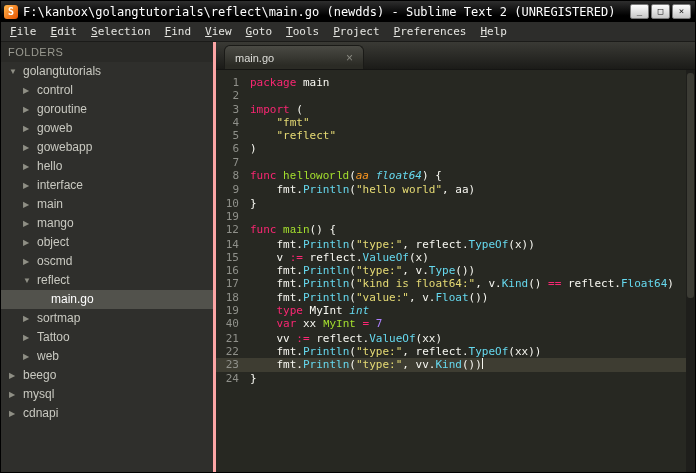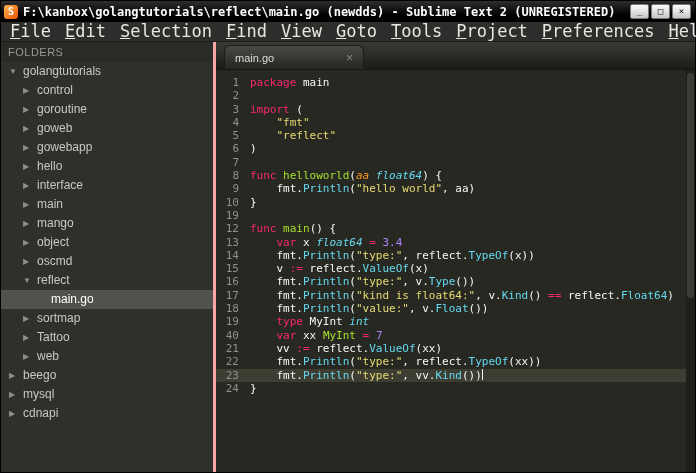--- a/index.html
+++ b/index.html
@@ -4,27 +4,27 @@
 <style>
   * { margin:0; padding:0; box-sizing:border-box; }
   html,body { width:696px; height:473px; overflow:hidden; }
   body { font-family:"Liberation Sans", sans-serif; background:var(--editor_bg,#272822); }
 
   .window { width:696px; height:473px; display:flex; flex-direction:column; border:1px solid #000; }
 
   
   .titlebar { flex:0 0 21px; height:21px; background:linear-gradient(#2e2e2e,#000 70%); display:flex; align-items:center; padding:0 3px; gap:5px; }
   .app-icon { flex:0 0 14px; width:14px; height:14px; background:linear-gradient(135deg,#ffb74d,#e65100); color:#fff; font-size:10px; font-weight:bold; text-align:center; line-height:14px; border-radius:3px; font-family:"DejaVu Sans Mono",monospace; }
-  .title-text { color:#fff; font-weight:bold; font-size:12px; font-family:"DejaVu Sans Mono",monospace; flex:1; white-space:nowrap; overflow:hidden; }
+  .title-text { color:#fff; font-weight:normal; font-size:12px; font-family:"DejaVu Sans Mono",monospace; flex:1; white-space:nowrap; overflow:hidden; }
   .win-controls { display:flex; gap:2px; padding-right:1px; }
   .win-btn { width:19px; height:15px; background:linear-gradient(#fdfdfd,#c6c6c6); border:1px solid #7a7a7a; border-radius:2px; font-size:9px; line-height:13px; text-align:center; color:#111; font-family:"DejaVu Sans Mono",monospace; cursor:default; }
 
   
   .menubar { flex:0 0 20px; height:20px; background:#2d2d2b; border-bottom:1px solid #1b1b19; display:flex; align-items:center; padding-left:2px; }
-  .menu-item { display:inline-block; padding:0 7px; color:#e6e6e2; font-size:17px; line-height:19px; font-family:"DejaVu Sans Mono",monospace; cursor:default; }
+  .menu-item { display:inline-block; padding:0 7px; color:#e6e6e2; font-size:11px; line-height:19px; font-family:"DejaVu Sans Mono",monospace; cursor:default; }
   .menu-item::first-letter { text-decoration:underline; }
 
   
   .main { flex:1; display:flex; min-height:0; }
 
   
   .sidebar { flex:0 0 215px; width:215px; background:var(--sidebar_bg,#2f2f2c); border-right:3px solid #fca5a5; overflow:hidden; color:#c9c9c1; }
   .folders-header { height:20px; line-height:20px; padding-left:7px; color:#999990; font-size:11px; letter-spacing:0.5px; background:#2a2a27; }
   .tree-row { height:19px; line-height:19px; white-space:nowrap; display:flex; align-items:center; font-size:12px; cursor:default; }
   .tree-row.selected { background:var(--selection_bg,#52524c); color:#ffffff; }
@@ -39,21 +39,21 @@
 
   
   .code-area { flex:1; position:relative; padding-top:6px; font-family:"DejaVu Sans Mono",monospace; font-size:11px; line-height:13.3px; overflow:hidden; }
   .code-line { white-space:pre; display:flex; }
   .code-line.current { background:var(--line_highlight,#3e3d32);align-items:center; }
   .gutter { flex:0 0 34px; width:34px; text-align:right; padding-right:11px; color:var(--gutter,#8f908a); user-select:none; }
   .code-text { flex:1; }
 
   .tk-k { color:var(--keyword,#f92672); }
   .tk-o { color:var(--keyword,#f92672); }
-  .tk-f { color:var(--function,#a6e22e); }
+  .tk-f { color:var(--function,#a6e22e);font-family:Liberation Mono, monospace; }
   .tk-t { color:var(--type,#66d9ef); font-style:italic; }
   .tk-c { color:var(--type,#66d9ef); }
   .tk-s { color:var(--string,#e6db74); }
   .tk-n { color:var(--number,#ae81ff); }
   .tk-a { color:var(--parameter,#fd971f); font-style:italic; }
   .tk-p { color:var(--editor_fg,#f8f8f2); }
 
   .cursor { display:inline-block; width:1px; height:11px; background:#f8f8f0; vertical-align:-1px; }
 
   .scrollbar { position:absolute; top:0; right:0; width:9px; height:100%; background:#1e1e1b; }
@@ -185,21 +185,20 @@
             <div class="code-line"><span class="gutter">3</span><span class="code-text"><span class="tk-k">import</span><span class="tk-p"> (</span></span></div>
             <div class="code-line"><span class="gutter">4</span><span class="code-text"><span class="tk-p">    </span><span class="tk-s">"fmt"</span></span></div>
             <div class="code-line"><span class="gutter">5</span><span class="code-text"><span class="tk-p">    </span><span class="tk-s">"reflect"</span></span></div>
             <div class="code-line"><span class="gutter">6</span><span class="code-text"><span class="tk-p">)</span></span></div>
             <div class="code-line"><span class="gutter">7</span><span class="code-text"></span></div>
             <div class="code-line"><span class="gutter">8</span><span class="code-text"><span class="tk-k">func</span><span class="tk-f"> helloworld</span><span class="tk-p">(</span><span class="tk-a">aa</span><span class="tk-p"> </span><span class="tk-t">float64</span><span class="tk-p">) {</span></span></div>
             <div class="code-line"><span class="gutter">9</span><span class="code-text"><span class="tk-p">    fmt.</span><span class="tk-c">Println</span><span class="tk-p">(</span><span class="tk-s">"hello world"</span><span class="tk-p">, aa)</span></span></div>
             <div class="code-line"><span class="gutter">10</span><span class="code-text"><span class="tk-p">}</span></span></div>
             <div class="code-line"><span class="gutter">19</span><span class="code-text"></span></div>
             <div class="code-line"><span class="gutter">12</span><span class="code-text"><span class="tk-k">func</span><span class="tk-f"> main</span><span class="tk-p">() {</span></span></div>
-            <div class="code-line"><span class="gutter">13</span><span class="code-text"><span class="tk-p">    </span><span class="tk-k">var</span><span class="tk-p"> x </span><span class="tk-t">float64</span><span class="tk-o"> = </span><span class="tk-n">3.4</span></span></div>
             <div class="code-line"><span class="gutter">14</span><span class="code-text"><span class="tk-p">    fmt.</span><span class="tk-c">Println</span><span class="tk-p">(</span><span class="tk-s">"type:"</span><span class="tk-p">, reflect.</span><span class="tk-c">TypeOf</span><span class="tk-p">(x))</span></span></div>
             <div class="code-line"><span class="gutter">15</span><span class="code-text"><span class="tk-p">    v </span><span class="tk-o">:=</span><span class="tk-p"> reflect.</span><span class="tk-c">ValueOf</span><span class="tk-p">(x)</span></span></div>
             <div class="code-line"><span class="gutter">16</span><span class="code-text"><span class="tk-p">    fmt.</span><span class="tk-c">Println</span><span class="tk-p">(</span><span class="tk-s">"type:"</span><span class="tk-p">, v.</span><span class="tk-c">Type</span><span class="tk-p">())</span></span></div>
             <div class="code-line"><span class="gutter">17</span><span class="code-text"><span class="tk-p">    fmt.</span><span class="tk-c">Println</span><span class="tk-p">(</span><span class="tk-s">"kind is float64:"</span><span class="tk-p">, v.</span><span class="tk-c">Kind</span><span class="tk-p">() </span><span class="tk-o">==</span><span class="tk-p"> reflect.</span><span class="tk-c">Float64</span><span class="tk-p">)</span></span></div>
             <div class="code-line"><span class="gutter">18</span><span class="code-text"><span class="tk-p">    fmt.</span><span class="tk-c">Println</span><span class="tk-p">(</span><span class="tk-s">"value:"</span><span class="tk-p">, v.</span><span class="tk-c">Float</span><span class="tk-p">())</span></span></div>
             <div class="code-line"><span class="gutter">19</span><span class="code-text"><span class="tk-p">    </span><span class="tk-k">type</span><span class="tk-p"> MyInt </span><span class="tk-t">int</span></span></div>
             <div class="code-line"><span class="gutter">40</span><span class="code-text"><span class="tk-p">    </span><span class="tk-k">var</span><span class="tk-p"> xx </span><span class="tk-f">MyInt</span><span class="tk-o"> = </span><span class="tk-n">7</span></span></div>
             <div class="code-line"><span class="gutter">21</span><span class="code-text"><span class="tk-p">    vv </span><span class="tk-o">:=</span><span class="tk-p"> reflect.</span><span class="tk-c">ValueOf</span><span class="tk-p">(xx)</span></span></div>
             <div class="code-line"><span class="gutter">22</span><span class="code-text"><span class="tk-p">    fmt.</span><span class="tk-c">Println</span><span class="tk-p">(</span><span class="tk-s">"type:"</span><span class="tk-p">, reflect.</span><span class="tk-c">TypeOf</span><span class="tk-p">(xx))</span></span></div>
             <div class="code-line current"><span class="gutter">23</span><span class="code-text"><span class="tk-p">    fmt.</span><span class="tk-c">Println</span><span class="tk-p">(</span><span class="tk-s">"type:"</span><span class="tk-p">, vv.</span><span class="tk-c">Kind</span><span class="tk-p">())</span><span class="cursor"></span></span></div>

